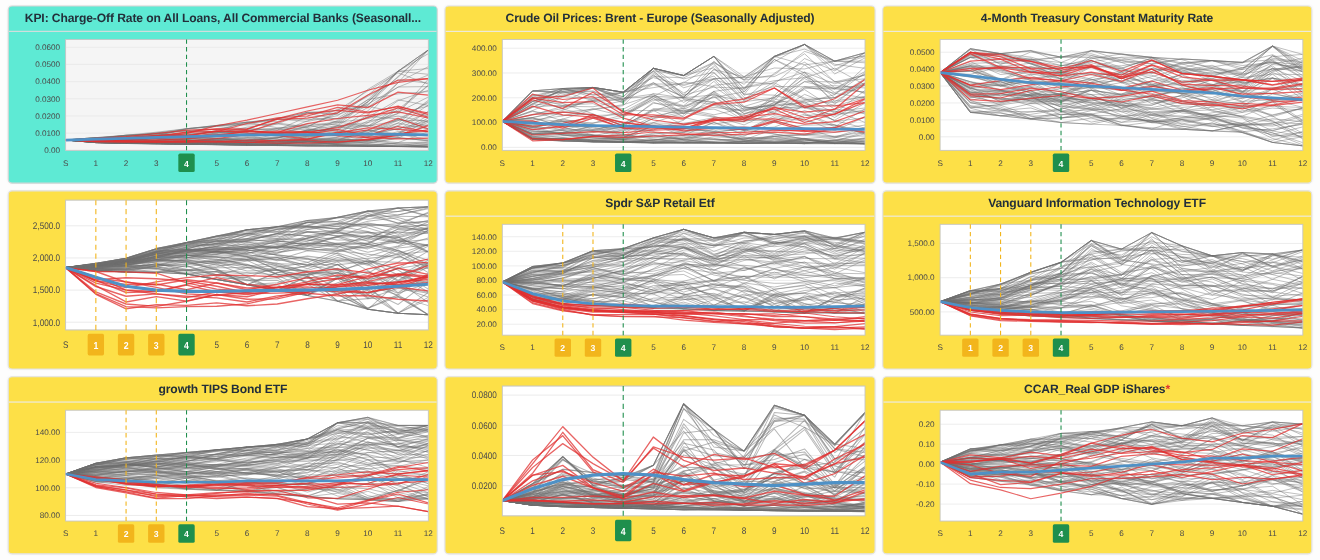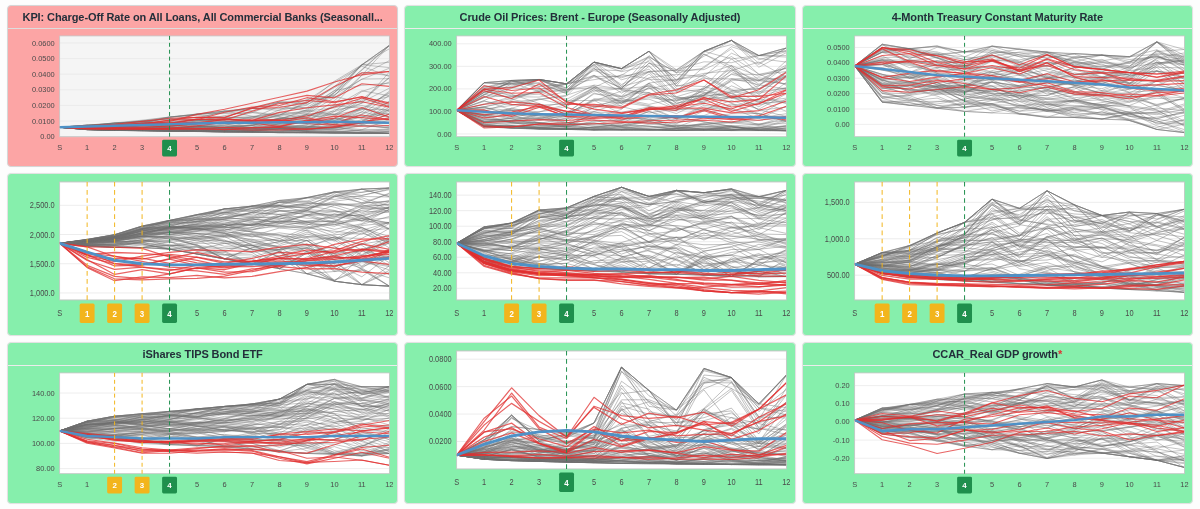--- a/index.html
+++ b/index.html
@@ -6,28 +6,28 @@
   body{font-family:"Liberation Sans",sans-serif;width:1200px;height:509px;overflow:hidden;}
   .dashboard{
     display:grid;
     grid-template-columns:repeat(3,1fr);
     grid-template-rows:repeat(3,1fr);
     gap:6px;
     width:1200px;height:509px;
     padding:5px 7px;box-sizing:border-box;
   }
   .panel{
-    background:#86efac;
+    background:#fde047;
     border:1px solid #e2e2e2;
     border-radius:4px;
     overflow:hidden;
     display:flex;flex-direction:column;
     box-shadow:0 0 2px rgba(0,0,0,0.04);
   }
-  .panel.selected{background:#fca5a5;border-color:#d6d6d6;}
+  .panel.selected{background:#5eead4;border-color:#d6d6d6;}
   .panel-title{
     height:22px;line-height:23px;
     font-size:11px;font-weight:bold;color:#232f3a;
     text-align:center;white-space:nowrap;overflow:hidden;
     border-bottom:1px solid #ececec;
     flex:0 0 auto;letter-spacing:-0.1px;
   }
   .panel.selected .panel-title{border-bottom-color:#dddddd;}
   .title-note{color:#e03131;}
   .chart-wrap{flex:1 1 auto;padding:1px 2px 2px 2px;min-height:0;}
@@ -626,20 +626,21 @@
             <text x="271.33333333333337" y="122" text-anchor="middle" font-size="7.5" fill="#4a4a4a">8</text>
             <text x="299" y="122" text-anchor="middle" font-size="7.5" fill="#4a4a4a">9</text>
             <text x="326.6666666666667" y="122" text-anchor="middle" font-size="7.5" fill="#4a4a4a">10</text>
             <text x="354.3333333333333" y="122" text-anchor="middle" font-size="7.5" fill="#4a4a4a">11</text>
             <text x="382" y="122" text-anchor="middle" font-size="7.5" fill="#4a4a4a">12</text>
           </g>
         </svg>
       </div>
   </div>
   <div class="panel">
+    <div class="panel-title"><span>Spdr S&amp;P Retail Etf</span><span class="title-note"></span></div>
     <div class="chart-wrap">
         <svg class="chart" viewBox="0 0 388 136" preserveAspectRatio="none">
           <rect x="50" y="6" width="332" height="102" fill="#ffffff" stroke="none"></rect>
           <g>
             <line x1="50" x2="382" y1="17.407894736842103" y2="17.407894736842103" stroke="#e7e7e7" stroke-width="0.7"></line>
             <line x1="50" x2="382" y1="30.828947368421055" y2="30.828947368421055" stroke="#e7e7e7" stroke-width="0.7"></line>
             <line x1="50" x2="382" y1="44.25" y2="44.25" stroke="#e7e7e7" stroke-width="0.7"></line>
             <line x1="50" x2="382" y1="57.671052631578945" y2="57.671052631578945" stroke="#e7e7e7" stroke-width="0.7"></line>
             <line x1="50" x2="382" y1="71.09210526315789" y2="71.09210526315789" stroke="#e7e7e7" stroke-width="0.7"></line>
             <line x1="50" x2="382" y1="84.51315789473685" y2="84.51315789473685" stroke="#e7e7e7" stroke-width="0.7"></line>
@@ -790,20 +791,21 @@
             <text x="271.33333333333337" y="122" text-anchor="middle" font-size="7.5" fill="#4a4a4a">8</text>
             <text x="299" y="122" text-anchor="middle" font-size="7.5" fill="#4a4a4a">9</text>
             <text x="326.6666666666667" y="122" text-anchor="middle" font-size="7.5" fill="#4a4a4a">10</text>
             <text x="354.3333333333333" y="122" text-anchor="middle" font-size="7.5" fill="#4a4a4a">11</text>
             <text x="382" y="122" text-anchor="middle" font-size="7.5" fill="#4a4a4a">12</text>
           </g>
         </svg>
       </div>
   </div>
   <div class="panel">
+    <div class="panel-title"><span>Vanguard Information Technology ETF</span><span class="title-note"></span></div>
     <div class="chart-wrap">
         <svg class="chart" viewBox="0 0 388 136" preserveAspectRatio="none">
           <rect x="50" y="6" width="332" height="102" fill="#ffffff" stroke="none"></rect>
           <g>
             <line x1="50" x2="382" y1="23.62962962962963" y2="23.62962962962963" stroke="#e7e7e7" stroke-width="0.7"></line>
             <line x1="50" x2="382" y1="55.111111111111114" y2="55.111111111111114" stroke="#e7e7e7" stroke-width="0.7"></line>
             <line x1="50" x2="382" y1="86.59259259259258" y2="86.59259259259258" stroke="#e7e7e7" stroke-width="0.7"></line>
           </g>
           <defs>
             <clipPath id="clip5">
@@ -945,21 +947,21 @@
             <text x="271.33333333333337" y="122" text-anchor="middle" font-size="7.5" fill="#4a4a4a">8</text>
             <text x="299" y="122" text-anchor="middle" font-size="7.5" fill="#4a4a4a">9</text>
             <text x="326.6666666666667" y="122" text-anchor="middle" font-size="7.5" fill="#4a4a4a">10</text>
             <text x="354.3333333333333" y="122" text-anchor="middle" font-size="7.5" fill="#4a4a4a">11</text>
             <text x="382" y="122" text-anchor="middle" font-size="7.5" fill="#4a4a4a">12</text>
           </g>
         </svg>
       </div>
   </div>
   <div class="panel">
-    <div class="panel-title"><span>iShares TIPS Bond ETF</span><span class="title-note"></span></div>
+    <div class="panel-title"><span>growth TIPS Bond ETF</span><span class="title-note"></span></div>
     <div class="chart-wrap">
         <svg class="chart" viewBox="0 0 388 136" preserveAspectRatio="none">
           <rect x="50" y="6" width="332" height="102" fill="#ffffff" stroke="none"></rect>
           <g>
             <line x1="50" x2="382" y1="26.399999999999995" y2="26.399999999999995" stroke="#e7e7e7" stroke-width="0.7"></line>
             <line x1="50" x2="382" y1="51.9" y2="51.9" stroke="#e7e7e7" stroke-width="0.7"></line>
             <line x1="50" x2="382" y1="77.39999999999999" y2="77.39999999999999" stroke="#e7e7e7" stroke-width="0.7"></line>
             <line x1="50" x2="382" y1="102.89999999999999" y2="102.89999999999999" stroke="#e7e7e7" stroke-width="0.7"></line>
           </g>
           <defs>
@@ -1252,21 +1254,21 @@
             <text x="271.33333333333337" y="122" text-anchor="middle" font-size="7.5" fill="#4a4a4a">8</text>
             <text x="299" y="122" text-anchor="middle" font-size="7.5" fill="#4a4a4a">9</text>
             <text x="326.6666666666667" y="122" text-anchor="middle" font-size="7.5" fill="#4a4a4a">10</text>
             <text x="354.3333333333333" y="122" text-anchor="middle" font-size="7.5" fill="#4a4a4a">11</text>
             <text x="382" y="122" text-anchor="middle" font-size="7.5" fill="#4a4a4a">12</text>
           </g>
         </svg>
       </div>
   </div>
   <div class="panel">
-    <div class="panel-title"><span>CCAR_Real GDP growth</span><span class="title-note">*</span></div>
+    <div class="panel-title"><span>CCAR_Real GDP iShares</span><span class="title-note">*</span></div>
     <div class="chart-wrap">
         <svg class="chart" viewBox="0 0 388 136" preserveAspectRatio="none">
           <rect x="50" y="6" width="332" height="102" fill="#ffffff" stroke="none"></rect>
           <g>
             <line x1="50" x2="382" y1="18.864864864864856" y2="18.864864864864856" stroke="#e7e7e7" stroke-width="0.7"></line>
             <line x1="50" x2="382" y1="37.24324324324323" y2="37.24324324324323" stroke="#e7e7e7" stroke-width="0.7"></line>
             <line x1="50" x2="382" y1="55.62162162162162" y2="55.62162162162162" stroke="#e7e7e7" stroke-width="0.7"></line>
             <line x1="50" x2="382" y1="74.00000000000001" y2="74.00000000000001" stroke="#e7e7e7" stroke-width="0.7"></line>
             <line x1="50" x2="382" y1="92.37837837837839" y2="92.37837837837839" stroke="#e7e7e7" stroke-width="0.7"></line>
           </g>

